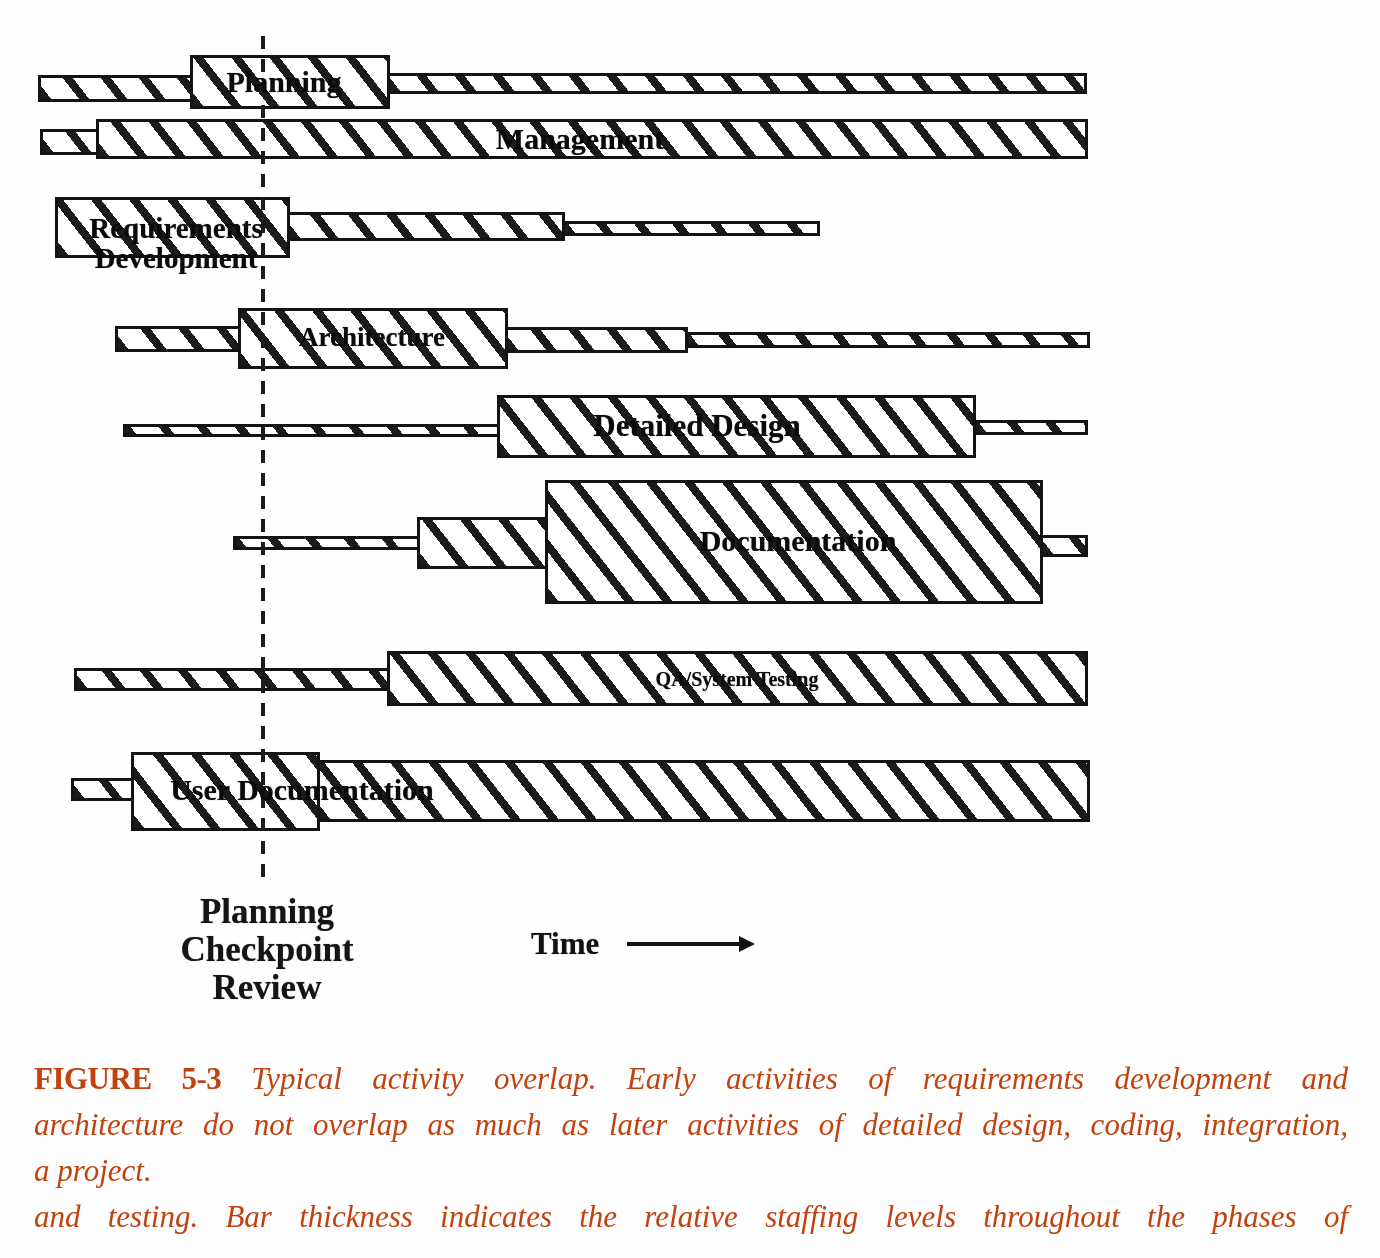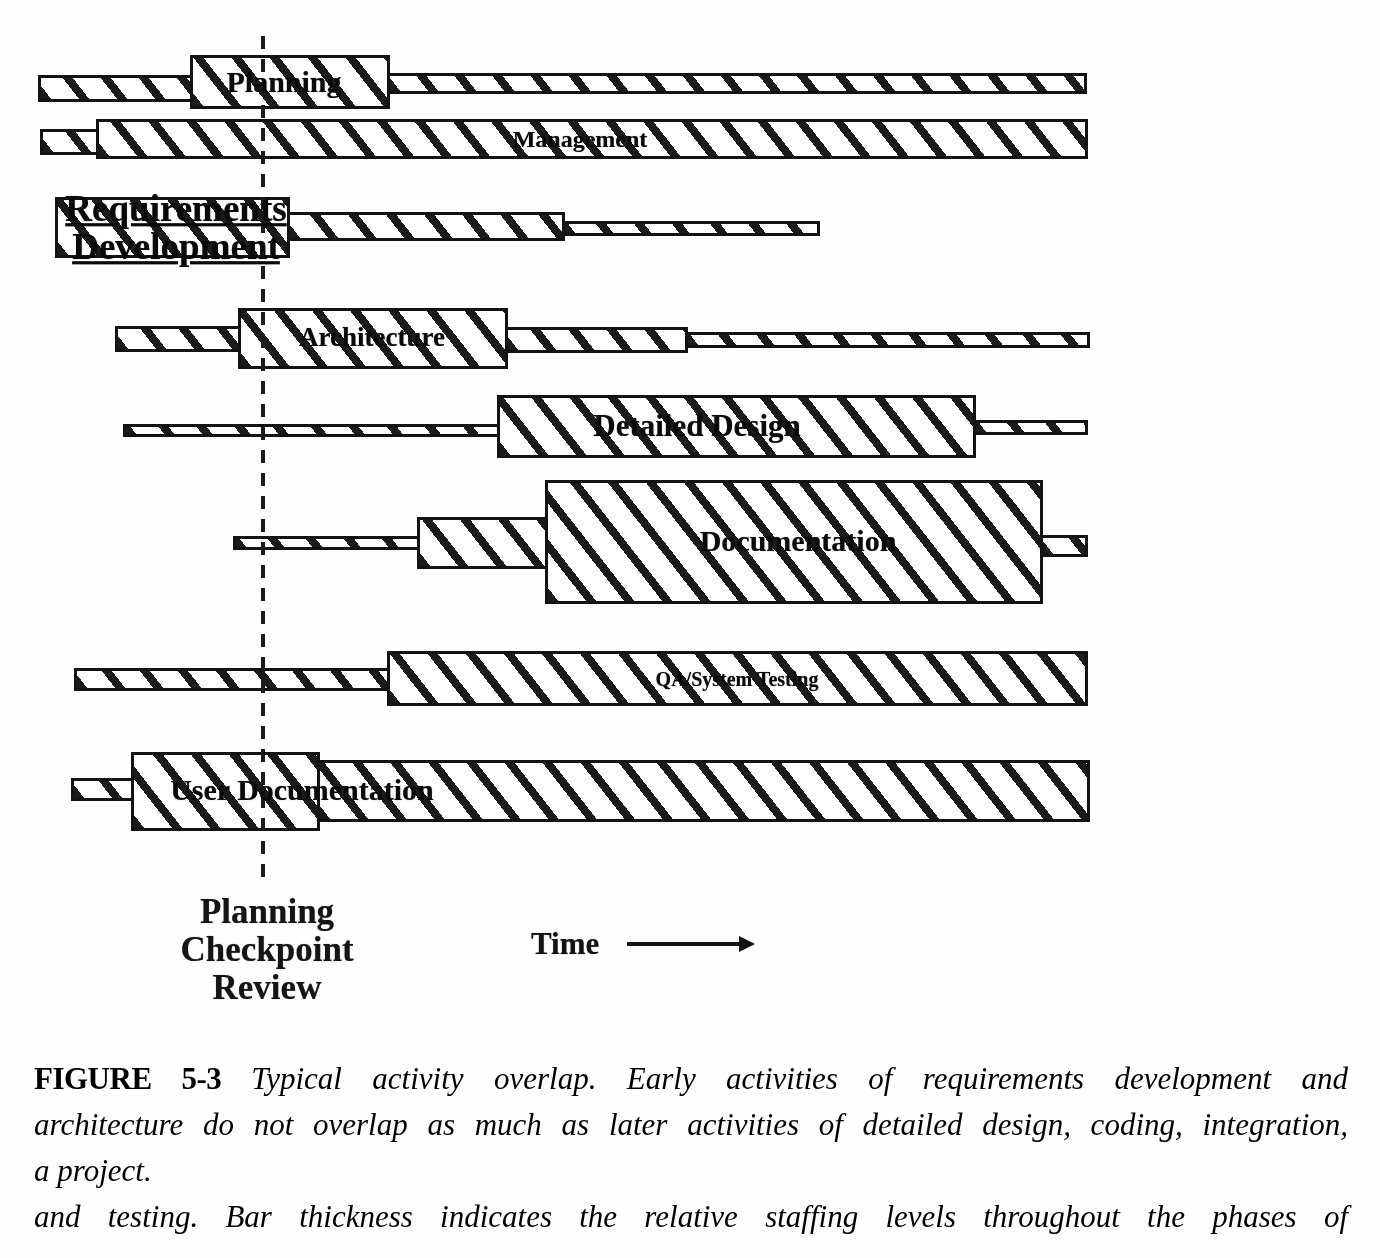--- a/index.html
+++ b/index.html
@@ -65,21 +65,21 @@
     display:block;width:0;height:0;
     border-left:16px solid #121212;
     border-top:8px solid transparent;
     border-bottom:8px solid transparent;
   }
   .caption{
     position:absolute;
     left:34px;top:1056px;
     width:1314px;
     font-size:31px;
-    color:#000000;
+    color:#c2410c;
   }
   .cap-line{line-height:46px;}
   .just{text-align:justify;text-align-last:justify;}
   .cap-italic{font-style:italic;}
   .fig-tag{
     font-style:normal;font-weight:700;
     margin-right:30px;
     letter-spacing:-0.5px;
   }
 </style>
@@ -128,29 +128,29 @@
         <div class="seg" style="left: 505px; top: 327px; width: 183px; height: 26px;"></div>
         <div class="seg" style="left: 685px; top: 332px; width: 405px; height: 16px;"></div>
         <div class="bar-label" style="left: 372px; top: 338px; font-size: 27px;">
           <div>Architecture</div>
         </div>
       </div>
       <div class="row">
         <div class="seg" style="left: 55px; top: 197px; width: 235px; height: 61px;"></div>
         <div class="seg" style="left: 287px; top: 212px; width: 278px; height: 29px;"></div>
         <div class="seg" style="left: 562px; top: 221px; width: 258px; height: 15px;"></div>
-        <div class="bar-label" style="left: 176px; top: 228px; font-size: 37px; text-decoration: underline;">
+        <div class="bar-label" style="left: 176px; top: 244px; font-size: 29px;">
           <div>Requirements</div>
           <div>Development</div>
         </div>
       </div>
       <div class="row">
         <div class="seg" style="left: 40px; top: 129px; width: 60px; height: 26px;"></div>
         <div class="seg" style="left: 96px; top: 119px; width: 992px; height: 40px;"></div>
-        <div class="bar-label" style="left: 580px; top: 139px; font-size: 24px;">
+        <div class="bar-label" style="left: 580px; top: 139px; font-size: 30px;">
           <div>Management</div>
         </div>
       </div>
       <div class="row">
         <div class="seg" style="left: 38px; top: 75px; width: 155px; height: 27px;"></div>
         <div class="seg" style="left: 190px; top: 55px; width: 200px; height: 54px;"></div>
         <div class="seg" style="left: 387px; top: 73px; width: 700px; height: 21px;"></div>
         <div class="bar-label" style="left: 284px; top: 82px; font-size: 30px;">
           <div>Planning</div>
         </div>

